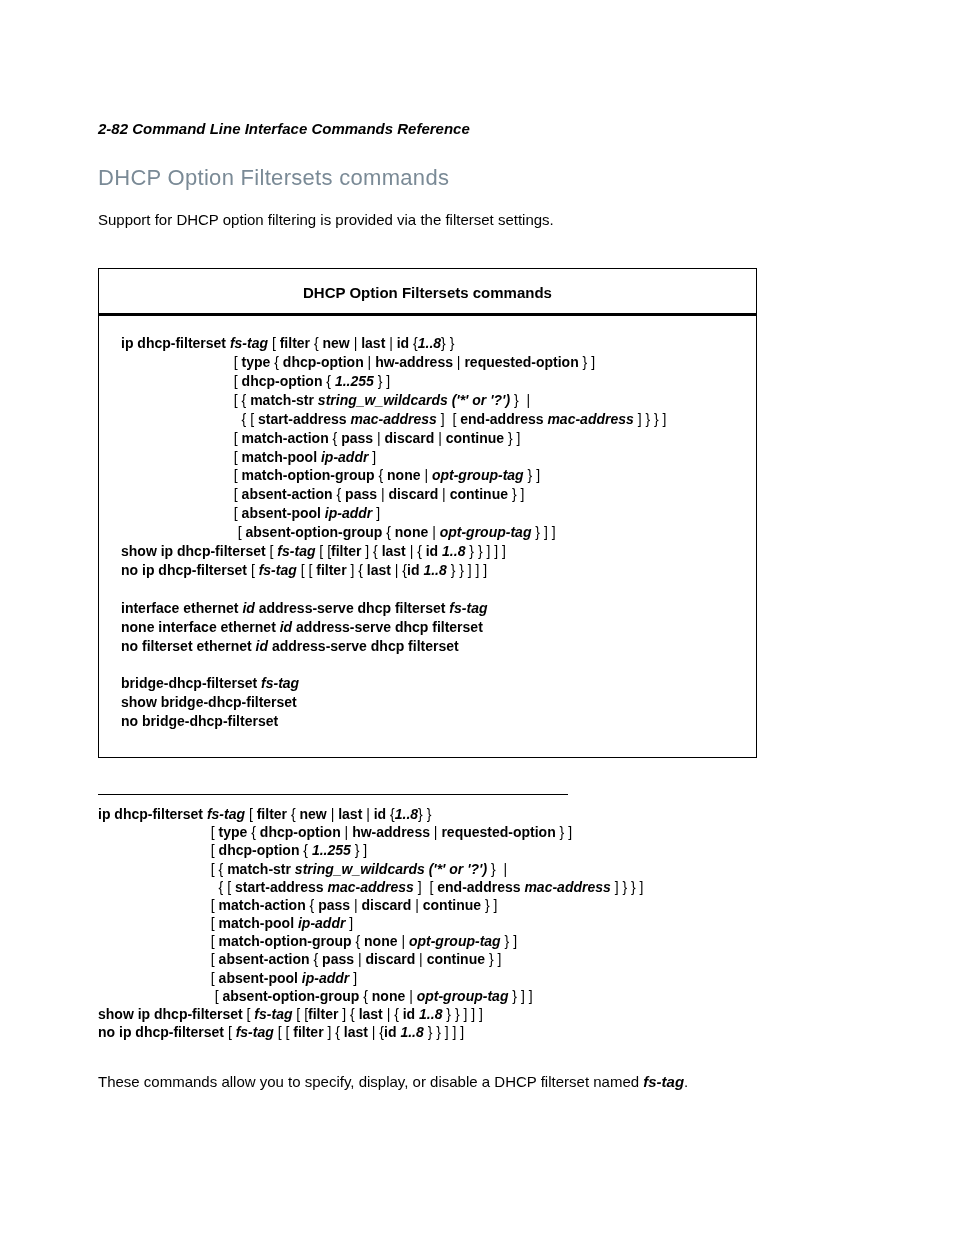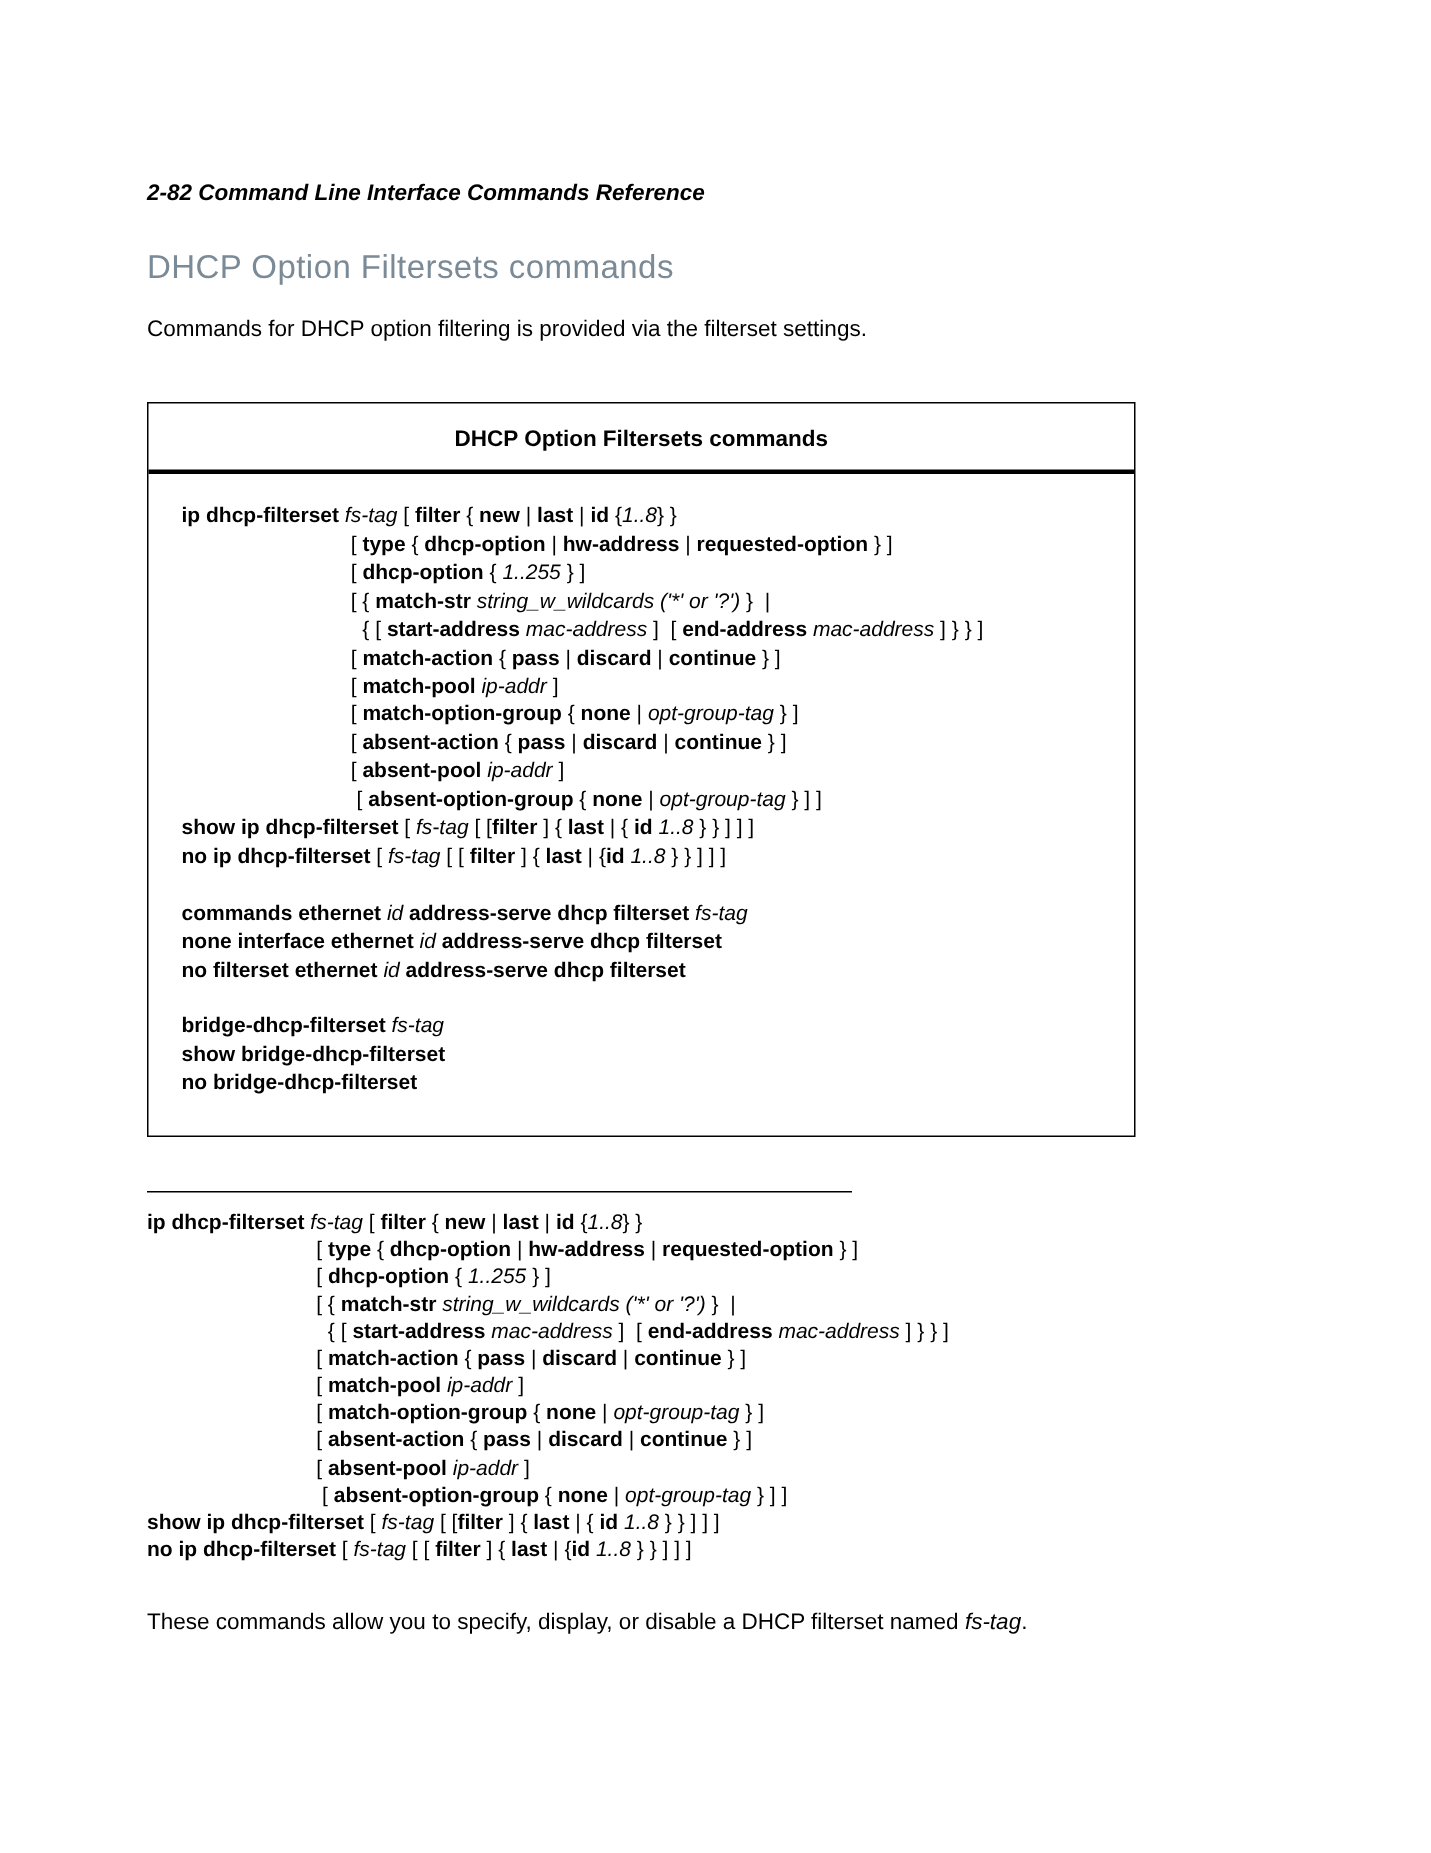--- a/index.html
+++ b/index.html
@@ -47,21 +47,21 @@
     font-weight: bold;
     font-size: 15px;
     padding-bottom: 10px;
     border-bottom: 3px solid #000;
     margin: 0 -22px 18px -22px;
     padding-left: 22px;
     padding-right: 22px;
   }
   .syn { white-space: pre; font-family: Arial, Helvetica, sans-serif; }
   .b { font-weight: bold; }
-  .i { font-style: italic; }
+  .i { font-style: italic; font-weight: bold; }
   .syntax-below {
     font-size: 14px;
     line-height: 1.3;
     padding-top: 6px;
   }
   .rule {
     border: none;
     border-top: 1px solid #000;
     margin: 0 0 4px 0;
     width: 470px;
@@ -73,39 +73,39 @@
 </style>
 </head>
 <body>
 
 <div class="page">
 
   <div class="header-line">2-82  Command Line Interface Commands Reference</div>
 
   <div class="section-title">DHCP Option Filtersets commands</div>
 
-  <div class="intro">Commands for DHCP option filtering is provided via the filterset settings.</div>
+  <div class="intro">Support for DHCP option filtering is provided via the filterset settings.</div>
 
   <div class="box">
     <div class="box-title">DHCP Option Filtersets commands</div>
     <div class="syn"><span class="b">ip dhcp-filterset</span> <span class="i">fs-tag</span> [ <span class="b">filter</span> { <span class="b">new</span> | <span class="b">last</span> | <span class="b">id</span> {<span class="i">1..8</span>} }
                              [ <span class="b">type</span> { <span class="b">dhcp-option</span> | <span class="b">hw-address</span> | <span class="b">requested-option</span> } ]
                              [ <span class="b">dhcp-option</span> { <span class="i">1..255</span> } ]
                              [ { <span class="b">match-str</span> <span class="i">string_w_wildcards ('*' or '?')</span> }  |
                                { [ <span class="b">start-address</span> <span class="i">mac-address</span> ]  [ <span class="b">end-address</span> <span class="i">mac-address</span> ] } } ]
                              [ <span class="b">match-action</span> { <span class="b">pass</span> | <span class="b">discard</span> | <span class="b">continue</span> } ]
                              [ <span class="b">match-pool</span> <span class="i">ip-addr</span> ]
                              [ <span class="b">match-option-group</span> { <span class="b">none</span> | <span class="i">opt-group-tag</span> } ]
                              [ <span class="b">absent-action</span> { <span class="b">pass</span> | <span class="b">discard</span> | <span class="b">continue</span> } ]
                              [ <span class="b">absent-pool</span> <span class="i">ip-addr</span> ]
                               [ <span class="b">absent-option-group</span> { <span class="b">none</span> | <span class="i">opt-group-tag</span> } ] ]
 <span class="b">show ip dhcp-filterset</span> [ <span class="i">fs-tag</span> [ [<span class="b">filter</span> ] { <span class="b">last</span> | { <span class="b">id</span> <span class="i">1..8</span> } } ] ] ]
 <span class="b">no ip dhcp-filterset</span> [ <span class="i">fs-tag</span> [ [ <span class="b">filter</span> ] { <span class="b">last</span> | {<span class="b">id</span> <span class="i">1..8</span> } } ] ] ]
 
-<span class="b">commands ethernet</span> <span class="i">id</span> <span class="b">address-serve dhcp filterset</span> <span class="i">fs-tag</span>
+<span class="b">interface ethernet</span> <span class="i">id</span> <span class="b">address-serve dhcp filterset</span> <span class="i">fs-tag</span>
 <span class="b">none interface ethernet</span> <span class="i">id</span> <span class="b">address-serve dhcp filterset</span>
 <span class="b">no filterset ethernet</span> <span class="i">id</span> <span class="b">address-serve dhcp filterset</span>
 
 <span class="b">bridge-dhcp-filterset</span> <span class="i">fs-tag</span>
 <span class="b">show bridge-dhcp-filterset</span>
 <span class="b">no bridge-dhcp-filterset</span></div>
   </div>
 
   <hr class="rule">
   <div class="syntax-below syn"><span class="b">ip dhcp-filterset</span> <span class="i">fs-tag</span> [ <span class="b">filter</span> { <span class="b">new</span> | <span class="b">last</span> | <span class="b">id</span> {<span class="i">1..8</span>} }

